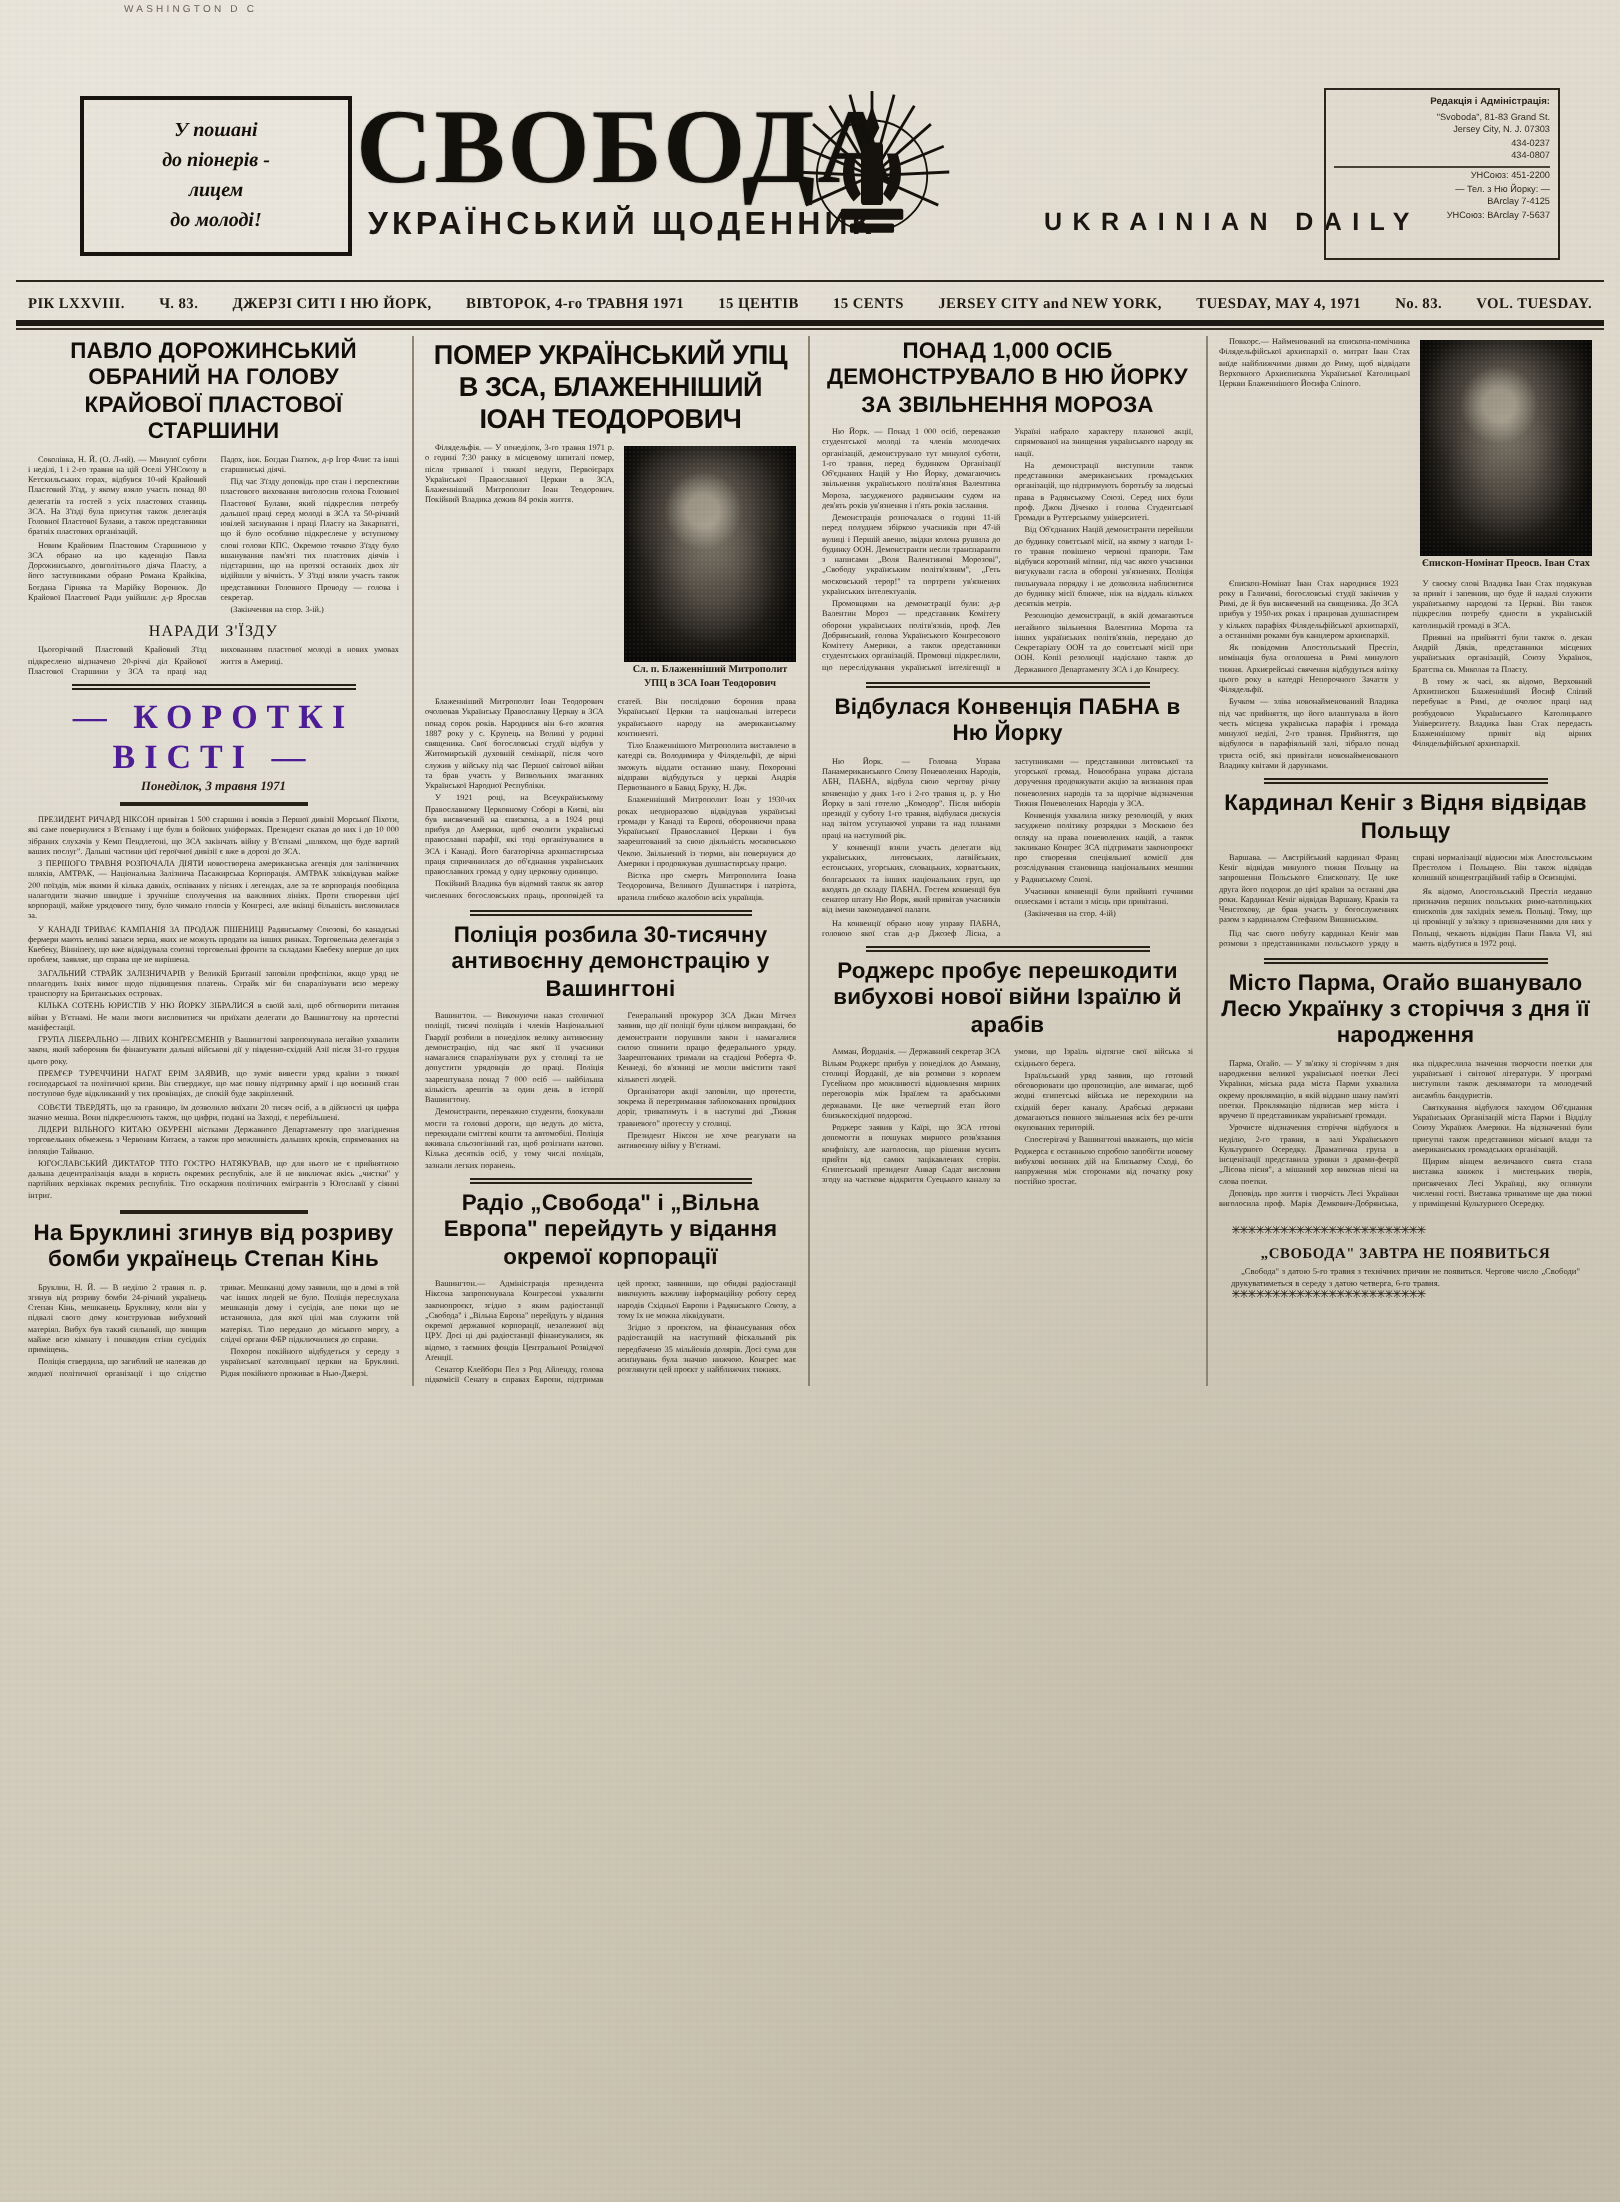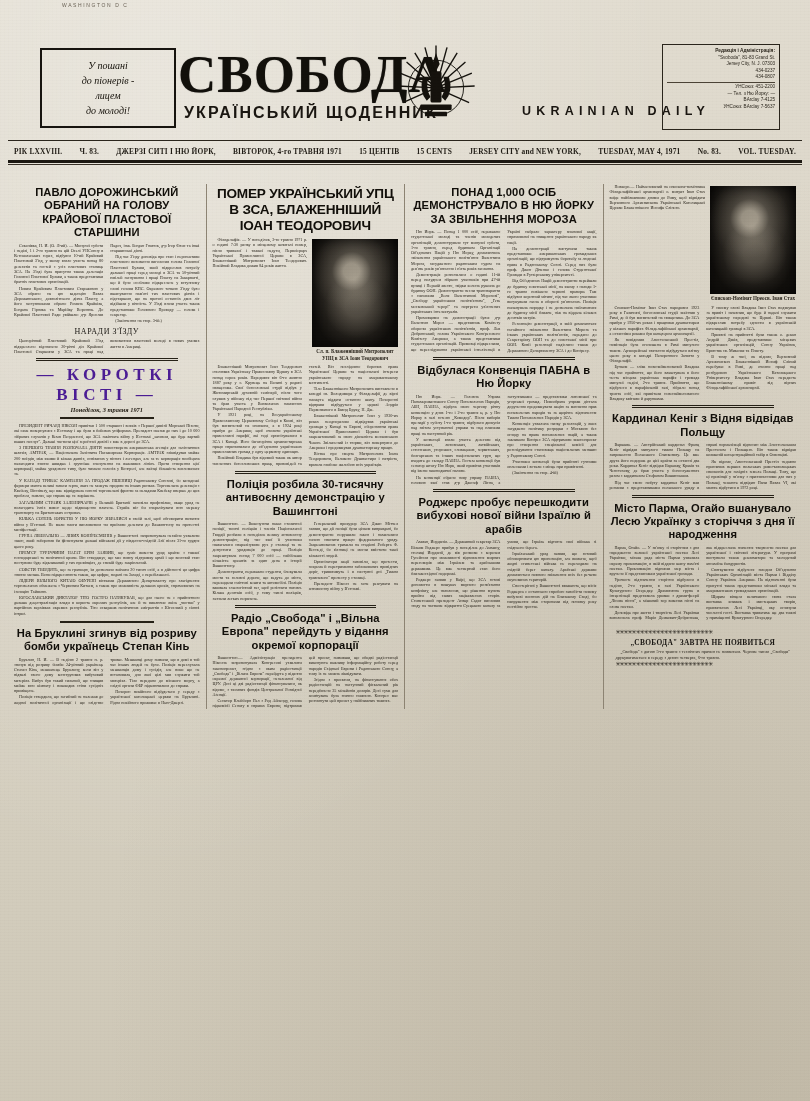--- a/index.html
+++ b/index.html
@@ -36,21 +36,21 @@
 
   
   .masthead{
     position:relative;margin:0 auto;padding-top:44px;
     width:794px;height:96px;
   }
   .ear{
     position:absolute;top:48px;left:32px;width:132px;height:76px;
     border:2px solid #17140f;
     display:flex;flex-direction:column;align-items:center;justify-content:center;
-    font-family:"Liberation Serif", serif;font-weight:normal;font-style:italic;
+    font-family:"Liberation Serif", serif;font-weight:bold;font-style:italic;
     font-size:10px;line-height:15px;color:#141009;text-align:center;
   }
   .ear div{white-space:nowrap;}
   .earbox{
     position:absolute;top:44px;right:22px;width:118px;height:86px;
     border:1px solid #2a251c;
     padding:3px 4px;box-sizing:border-box;
     font-family:"Liberation Sans", sans-serif;
     font-size:4.6px;line-height:6.6px;text-align:right;color:#2b261d;
   }
@@ -85,21 +85,21 @@
     display:flex;align-items:center;justify-content:space-between;
     padding:2px 6px 3px;box-sizing:border-box;
   }
   .rule-thin{width:794px;height:1px;background:#2b261d;margin:0 auto;}
   .rule-pair{width:794px;margin:1px auto 3px;}
   .rule-pair .a{height:3px;background:#1d1913;}
   .rule-pair .b{height:1px;background:#3a332a;margin-top:1px;}
 
   
   .cols{
-    position:relative;width:794px;margin:19px auto 0;
+    position:relative;width:794px;margin:3px auto 0;
     display:grid;grid-template-columns:1fr 1fr 1fr 1fr;
     column-gap:0;
   }
   .col{
     padding:0 6px;box-sizing:border-box;
     border-right:1px solid #8d8473;
     min-width:0;
   }
   .col:last-child{border-right:none;}
 

